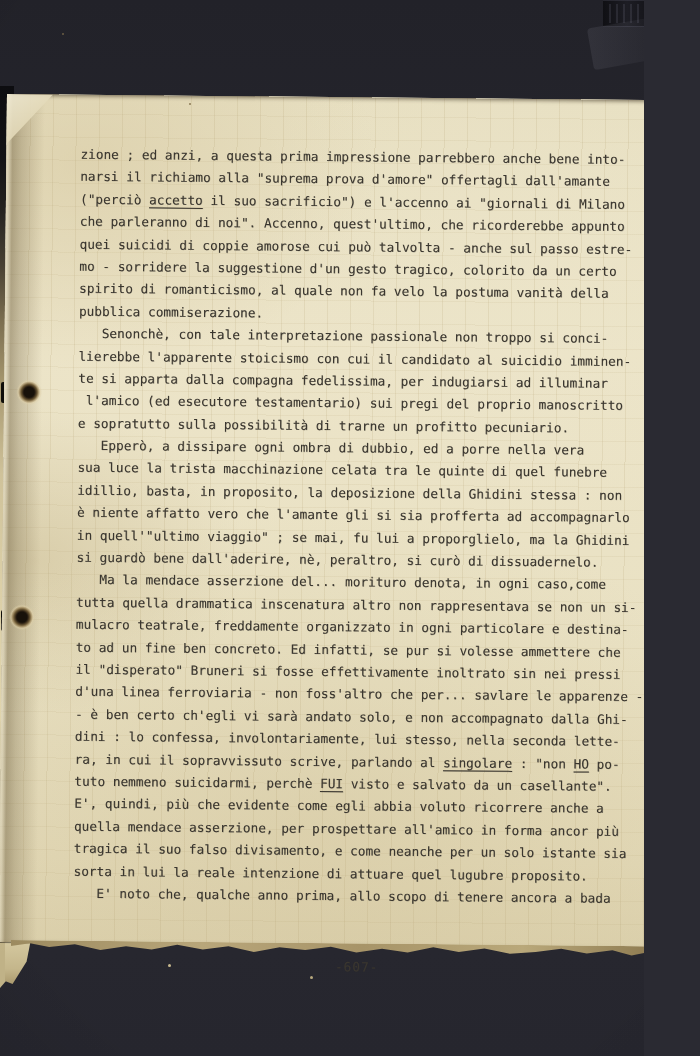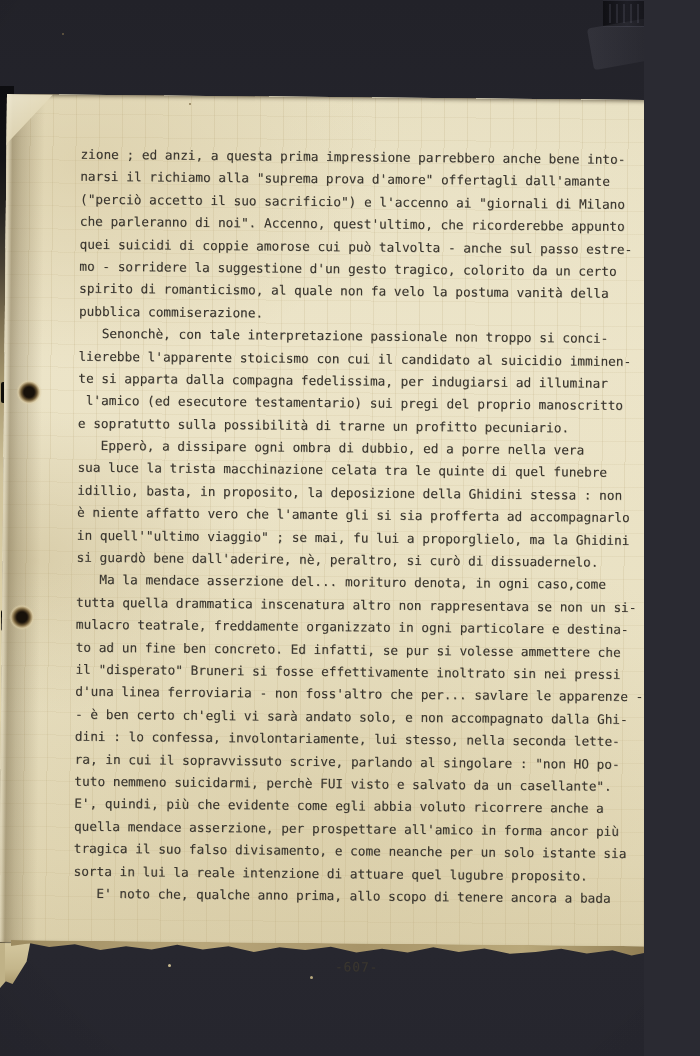--- a/index.html
+++ b/index.html
@@ -83,21 +83,21 @@
 
   
   .textblock{
     position:absolute;left:74px;top:49px;width:568px;
     color:var(--ink,#3a362f);
     font-size:12.75px;line-height:22.4px;
     white-space:pre;
     text-shadow:0.4px 0.3px 0 rgba(58,54,47,0.35);
   }
   .tline{height:22.4px;}
-  .tline .u{text-decoration-thickness:1.3px;text-underline-offset:2.5px;}
+  .tline .u{text-decoration:underline;text-decoration-thickness:1.3px;text-underline-offset:2.5px;}
   .pagenum{
     position:absolute;left:74px;top:862px;width:568px;text-align:center;
     color:var(--ink,#3a362f);font-size:12.75px;letter-spacing:1px;
     text-shadow:0.4px 0.3px 0 rgba(58,54,47,0.35);
   }
 
   
   .sticker{
     position:absolute;left:603px;top:0;width:60px;height:27px;
     background:linear-gradient(90deg,#101014,#1d1d24 40%,#0e0e12),#121217;

